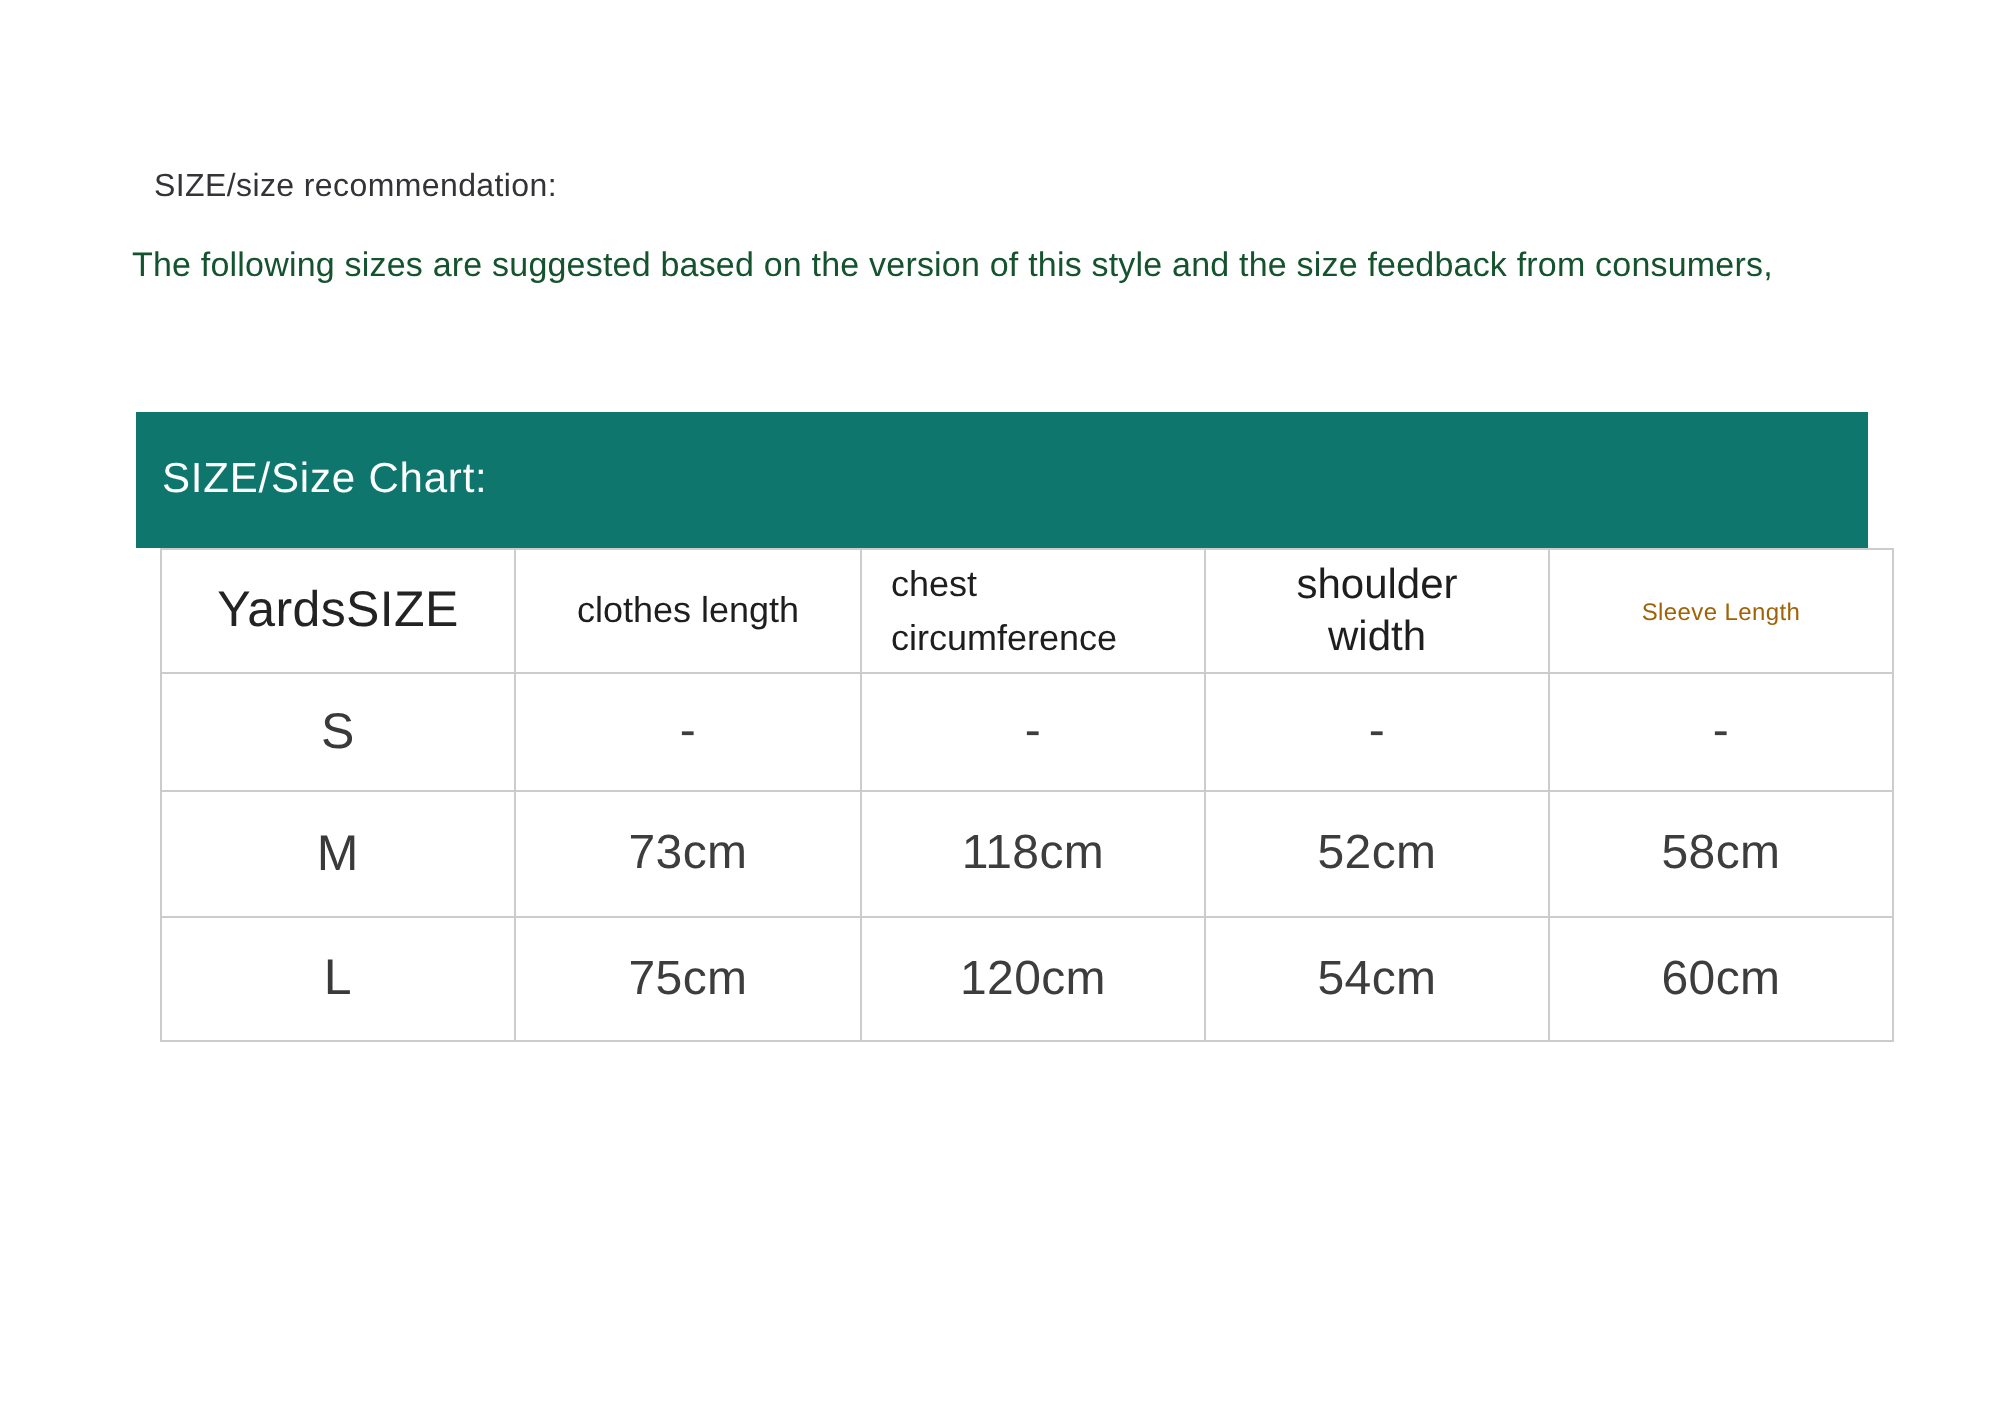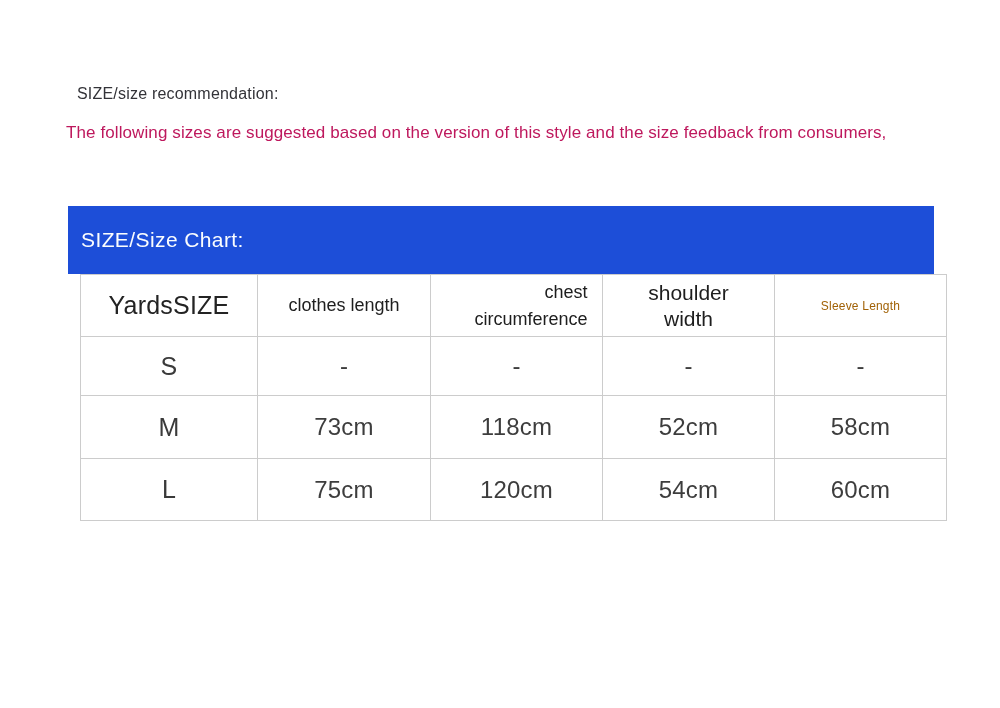--- a/index.html
+++ b/index.html
@@ -10,25 +10,25 @@
     font-family:"Liberation Sans", sans-serif;
     overflow:hidden;
   }
   .title{
     position:absolute;left:66px;top:74px;
     margin:11px;font-size:16px;font-weight:400;color:#333338;
     letter-spacing:0.2px;
   }
   .desc{
     position:absolute;left:66px;top:124px;width:880px;
-    font-size:17px;color:#be185d;line-height:17.6px;letter-spacing:0.1px;
+    font-size:17px;color:#14532d;line-height:17.6px;letter-spacing:0.1px;
   }
   .banner{
     position:absolute;left:68px;top:206px;width:866px;height:68px;
-    background:#1d4ed8;
+    background:#0f766e;
     display:flex;align-items:center;
     box-sizing:border-box;
   }
   .banner-text{
     color:#fbfdfe;font-size:21px;padding-left:13px;letter-spacing:0.4px;
   }
   table.size-table{
     position:absolute;left:80px;top:274px;
     border-collapse:collapse;table-layout:fixed;width:866px;
     background:#fff;
@@ -45,21 +45,21 @@
   col.c3{width:172px;}col.c4{width:172px;}
   
   tr.hdr{height:62px;}
   tr.r0{height:59px;}
   tr.r1{height:63px;}
   tr.r2,tr.r3,tr.r4{height:62px;}
   
   .th-yards{font-size:25px;color:#232323;letter-spacing:0.2px;}
   .th-clothes{font-size:18px;color:#1e1e1e;text-align:right;padding-right:2px;}
   .th-chest{font-size:18px;color:#1e1e1e;text-align:left;padding-left:12px;}
-  .th-chest .wrap{display:inline-block;max-width:142px;text-align:right;line-height:1.45;}
+  .th-chest .wrap{display:inline-block;max-width:142px;text-align:left;line-height:1.45;}
   .th-shoulder{font-size:21px;color:#1e1e1e;}
   .th-shoulder .wrap{display:inline-block;max-width:112px;text-align:center;line-height:1.2;}
   .th-sleeve{font-size:12px;color:#a16207;letter-spacing:0.2px;}
   
   .size-cell{font-size:25px;color:#3a3a3a;font-weight:500;letter-spacing:0.3px;}
   .value-cell{font-size:24px;color:#3d3d3d;letter-spacing:0.2px;}
 </style>
 </head>
 <body>
 

